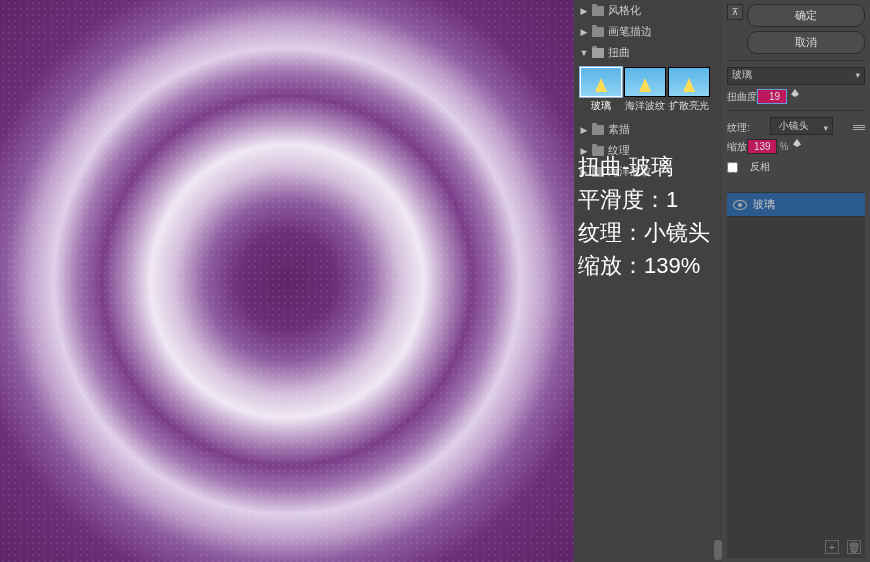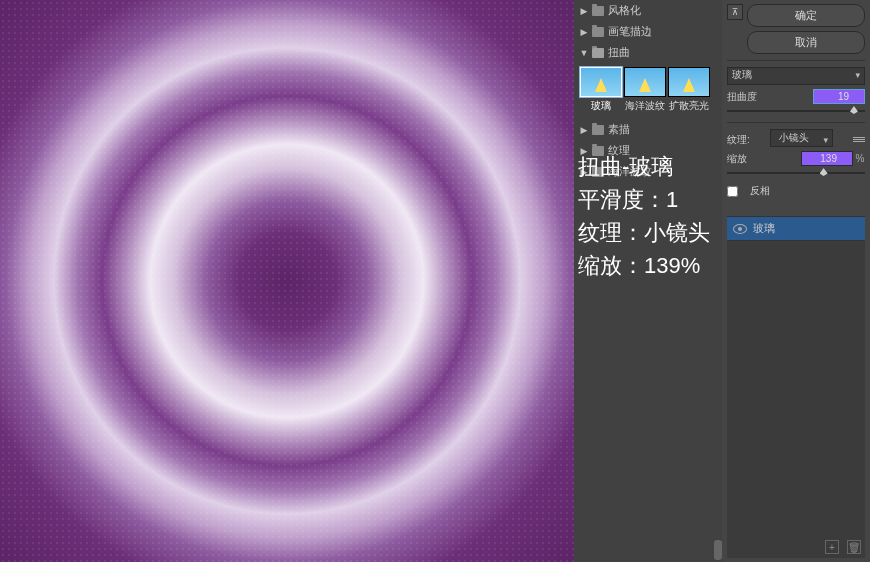--- a/index.html
+++ b/index.html
@@ -172,33 +172,33 @@
       appearance: none;
       position: relative;
     }
     .fake-select::after {
       content: "▾";
       position: absolute;
       right: 4px; top: 2px;
       font-size: 9px;
       color: #bbb;
     }
-    .slider-block { display: flex; flex-direction: column; gap: 2px; }
+    .slider-block { display: flex; gap: 8px; }
     .slider-row {
       display: flex; align-items: center; justify-content: space-between;
     }
     .slider-label { font-size: 10px; color: #ccc; }
     .num-box {
-      width: 52px; height: 15px;
-      background: #8b5cf6;
+      width: 30px; height: 15px;
+      background: #be185d;
       border: 1px solid #5fa0dc;
       color: #ddd;
       font-size: 10px;
       text-align: right;
-      padding: 0 15px;
+      padding: 0 6px;
     }
     .num-box.plain { border: 1px solid #2a2a2a; }
     .pct { font-size: 10px; color: #aaa; width: 10px; text-align: center; }
     .slider-track {
       height: 10px;
       position: relative;
     }
     .slider-track::before {
       content: "";
       position: absolute;

